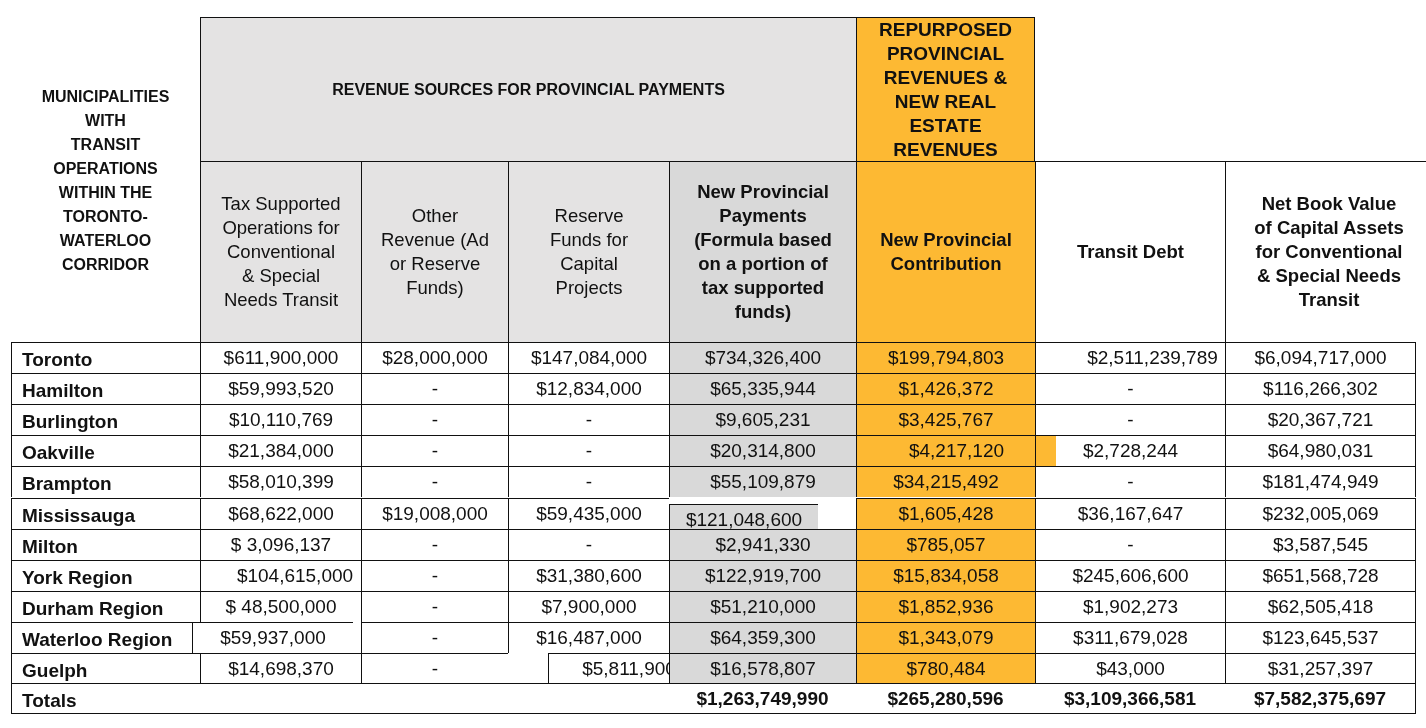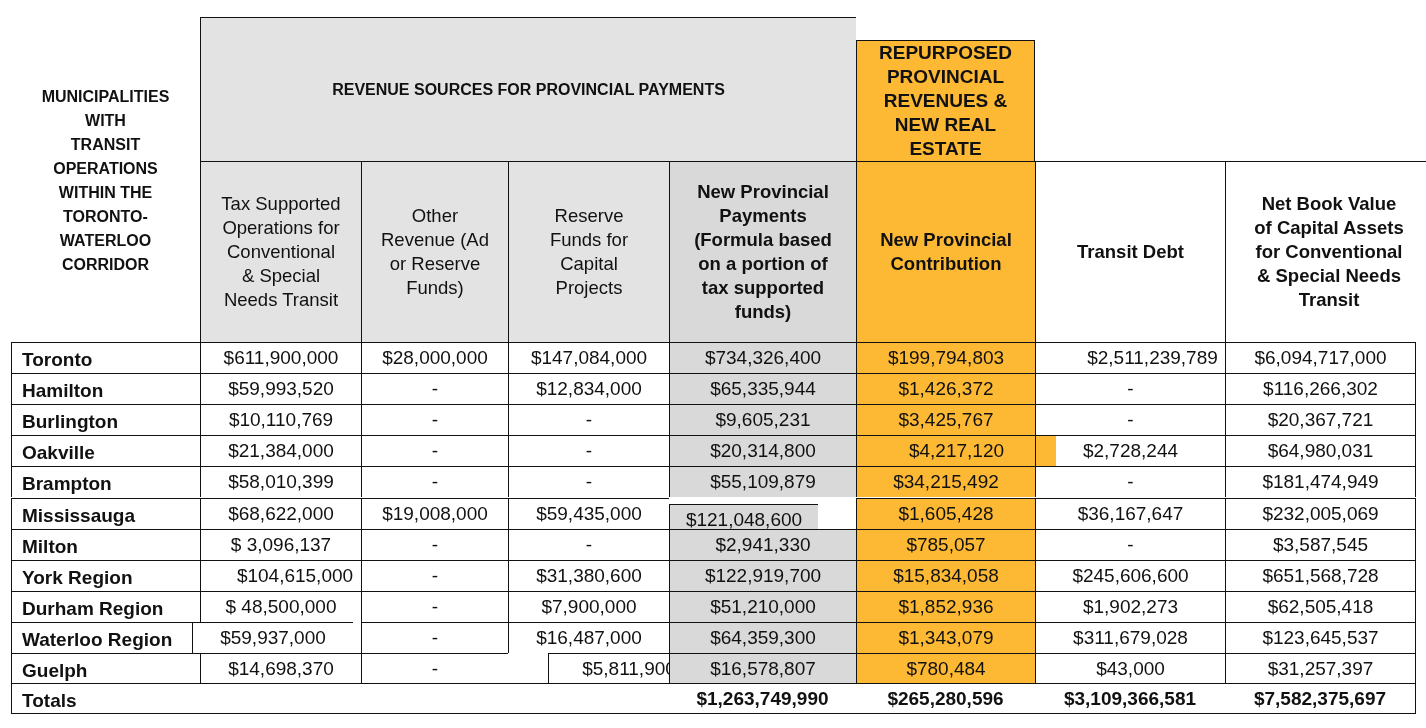--- a/index.html
+++ b/index.html
@@ -33,21 +33,21 @@
         <div class="hdr-main" style="line-height: 24px;">OPERATIONS</div>
         <div class="hdr-main" style="line-height: 24px;">WITHIN THE</div>
         <div class="hdr-main" style="line-height: 24px;">TORONTO-</div>
         <div class="hdr-main" style="line-height: 24px;">WATERLOO</div>
         <div class="hdr-main" style="line-height: 24px;">CORRIDOR</div>
       </div>
     </div>
     <div class="abs grey bt bl" style="left: 200px; top: 17px; width: 656px; height: 144px;">
       <span class="hdr-main">REVENUE SOURCES FOR PROVINCIAL PAYMENTS</span>
     </div>
-    <div class="abs orange bt bl br" style="left: 856px; top: 17px; width: 179px; height: 144px; margin-top: 23px;">
+    <div class="abs orange bt bl br" style="left: 856px; top: 17px; width: 179px; height: 144px;">
       <div>
         <div class="hdr-big">REPURPOSED</div>
         <div class="hdr-big">PROVINCIAL</div>
         <div class="hdr-big">REVENUES &amp;</div>
         <div class="hdr-big">NEW REAL</div>
         <div class="hdr-big">ESTATE</div>
         <div class="hdr-big">REVENUES</div>
       </div>
     </div>
     <div class="abs grey bt bl" style="left: 200px; top: 161px; width: 161px; height: 181px;">

